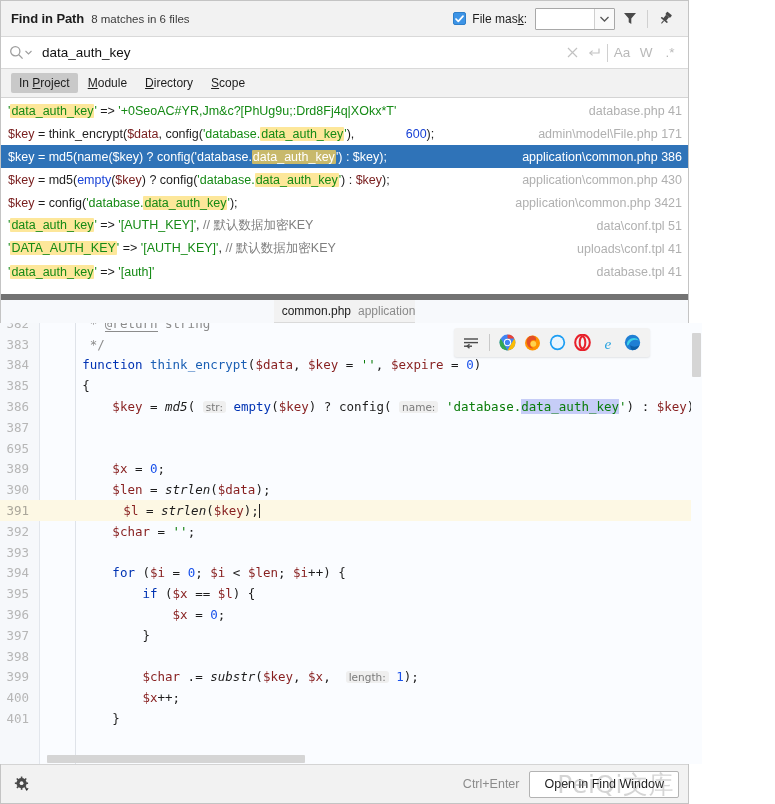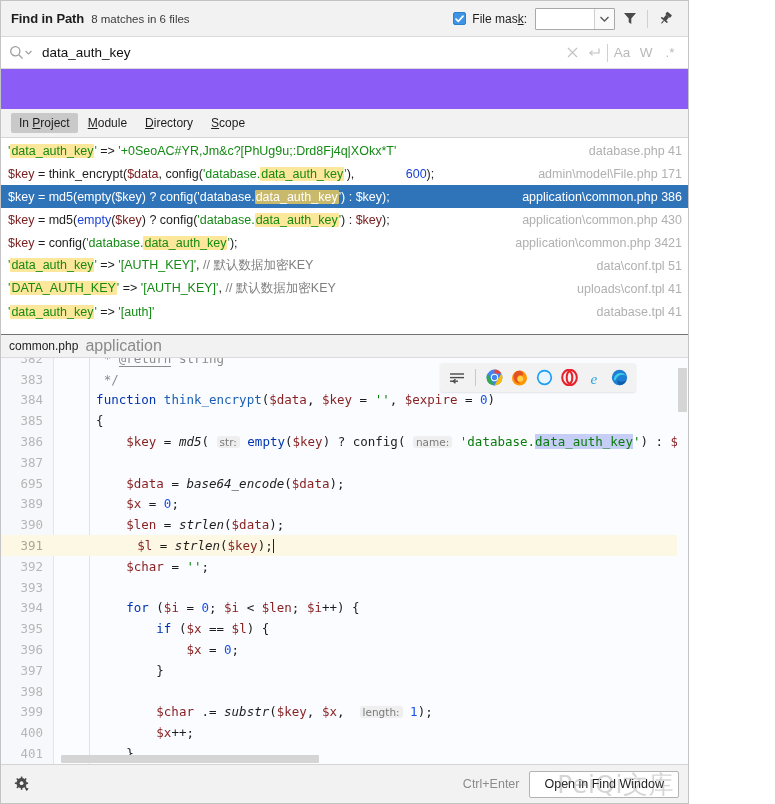--- a/index.html
+++ b/index.html
@@ -94,21 +94,20 @@
     font-size: 13.5px; padding: 0 2px;
   }
 
   
   .tabs {
     height: 29px; min-height: 29px;
     background: #f2f2f2;
     display: flex; align-items: center;
     padding-left: 10px; gap: 2px;
     border-bottom: 1px solid #d4d4d4;
-    margin-top: 40px;
   }
   .tab {
     font-size: 12px; color: #1d1d1d; padding: 3px 8px;
     border-radius: 2px; cursor: pointer; white-space: nowrap;
   }
   .tab.active { background: #c9c9c9; }
   .tab u { text-decoration: underline; }
 
   
   .results {
@@ -136,30 +135,30 @@
   .t-str { color: #158a15; }
   .t-var { color: #7a2020; }
   .t-num { color: #1a43d6; margin-left: 48px; }
   .t-kw  { color: #1a43d6; }
   .t-pl  { color: #1d1d1d; }
   .t-cmt { color: #7f7f7f; }
 
   
   .preview {
     flex: 1; display: flex; flex-direction: column;
-    background: #f7f9fc; border-top: 1px solid #737373;
-    min-height: 0; position: relative;
+    background: #f7f9fc; border-top: 6px solid #737373;
+    min-height: 0; position: relative; align-items: center;
   }
   .file-bar {
     height: 23px; min-height: 23px; background: #f2f2f2;
     display: flex; align-items: center; padding-left: 8px;
     border-bottom: 1px solid #dadada;
   }
   .file-name { font-size: 12px; color: #1d1d1d; }
-  .file-path { font-size: 16px; color: #8a8a8a; margin-left: 7px; }
+  .file-path { font-size: 12px; color: #8a8a8a; margin-left: 7px; }
 
   .editor {
     flex: 1; position: relative; overflow: hidden;
     background: #fafcff;
     font-family: "DejaVu Sans Mono", monospace;
     font-size: 12.5px;
   }
   .gutter-bg {
     position: absolute; left: 0; top: 0; bottom: 0; width: 53px;
     background: #f6f8fb; border-right: 1px solid #e2e6ec;
@@ -330,21 +329,21 @@
   <div class="results" id="results-list">
       <div class="row">
         <span class="code"><span class="t-str">'</span><span class="t-str hl">data_auth_key</span><span class="t-str">'</span><span class="t-pl"> =&gt; </span><span class="t-str">'+0SeoAC#YR,Jm&amp;c?[PhUg9u;:Drd8Fj4q|XOkx*T'</span></span>
         <span class="loc">database.php 41</span>
       </div>
       <div class="row">
         <span class="code"><span class="t-var">$key</span><span class="t-pl"> = think_encrypt(</span><span class="t-var">$data</span><span class="t-pl">, config(</span><span class="t-str">'database.</span><span class="t-str hl">data_auth_key</span><span class="t-str">'</span><span class="t-pl">), </span><span class="t-num">600</span><span class="t-pl">);</span></span>
         <span class="loc">admin\model\File.php 171</span>
       </div>
       <div class="row sel">
-        <span class="code"><span class="t-var">$key</span><span class="t-pl"> = md5(empty(</span><span class="t-var">$key</span><span class="t-pl">) ? config(</span><span class="t-str">'database.</span><span class="t-str hl">data_auth_key</span><span class="t-str">'</span><span class="t-pl">) : </span><span class="t-var">$key</span><span class="t-pl">);</span></span>
+        <span class="code"><span class="t-var">$key</span><span class="t-pl"> = md5(name(</span><span class="t-var">$key</span><span class="t-pl">) ? config(</span><span class="t-str">'database.</span><span class="t-str hl">data_auth_key</span><span class="t-str">'</span><span class="t-pl">) : </span><span class="t-var">$key</span><span class="t-pl">);</span></span>
         <span class="loc">application\common.php 386</span>
       </div>
       <div class="row">
         <span class="code"><span class="t-var">$key</span><span class="t-pl"> = md5(</span><span class="t-kw">empty</span><span class="t-pl">(</span><span class="t-var">$key</span><span class="t-pl">) ? config(</span><span class="t-str">'database.</span><span class="t-str hl">data_auth_key</span><span class="t-str">'</span><span class="t-pl">) : </span><span class="t-var">$key</span><span class="t-pl">);</span></span>
         <span class="loc">application\common.php 430</span>
       </div>
       <div class="row">
         <span class="code"><span class="t-var">$key</span><span class="t-pl"> = config(</span><span class="t-str">'database.</span><span class="t-str hl">data_auth_key</span><span class="t-str">'</span><span class="t-pl">);</span></span>
         <span class="loc">application\common.php 3421</span>
       </div>
@@ -391,21 +390,20 @@
           <div class="eline">
             <span class="lnum">386</span>
             <span class="ecode"><span class="">        </span><span class="c-var">$key</span><span class=""> = </span><span class="c-ital">md5</span><span class="">( </span><span class="hint">str:</span><span class=""> </span><span class="c-kw">empty</span><span class="">(</span><span class="c-var">$key</span><span class="">) ? </span><span class="">config</span><span class="">( </span><span class="hint">name:</span><span class=""> </span><span class="c-str">'database.</span><span class="c-str selhl">data_auth_key</span><span class="c-str">'</span><span class="">) : </span><span class="c-var">$key</span><span class="">);</span></span>
           </div>
           <div class="eline">
             <span class="lnum">387</span>
             <span class="ecode"></span>
           </div>
           <div class="eline">
             <span class="lnum">695</span>
-            <span class="ecode"><span class="">        </span><span class="c-var">$data</span><span class=""> = </span><span class="c-ital">base64_encode</span><span class="">(</span><span class="c-var">$data</span><span class="">);</span></span>
           </div>
           <div class="eline">
             <span class="lnum">389</span>
             <span class="ecode"><span class="">        </span><span class="c-var">$x</span><span class=""> = </span><span class="c-num">0</span><span class="">;</span></span>
           </div>
           <div class="eline">
             <span class="lnum">390</span>
             <span class="ecode"><span class="">        </span><span class="c-var">$len</span><span class=""> = </span><span class="c-ital">strlen</span><span class="">(</span><span class="c-var">$data</span><span class="">);</span></span>
           </div>
           <div class="eline cur">

